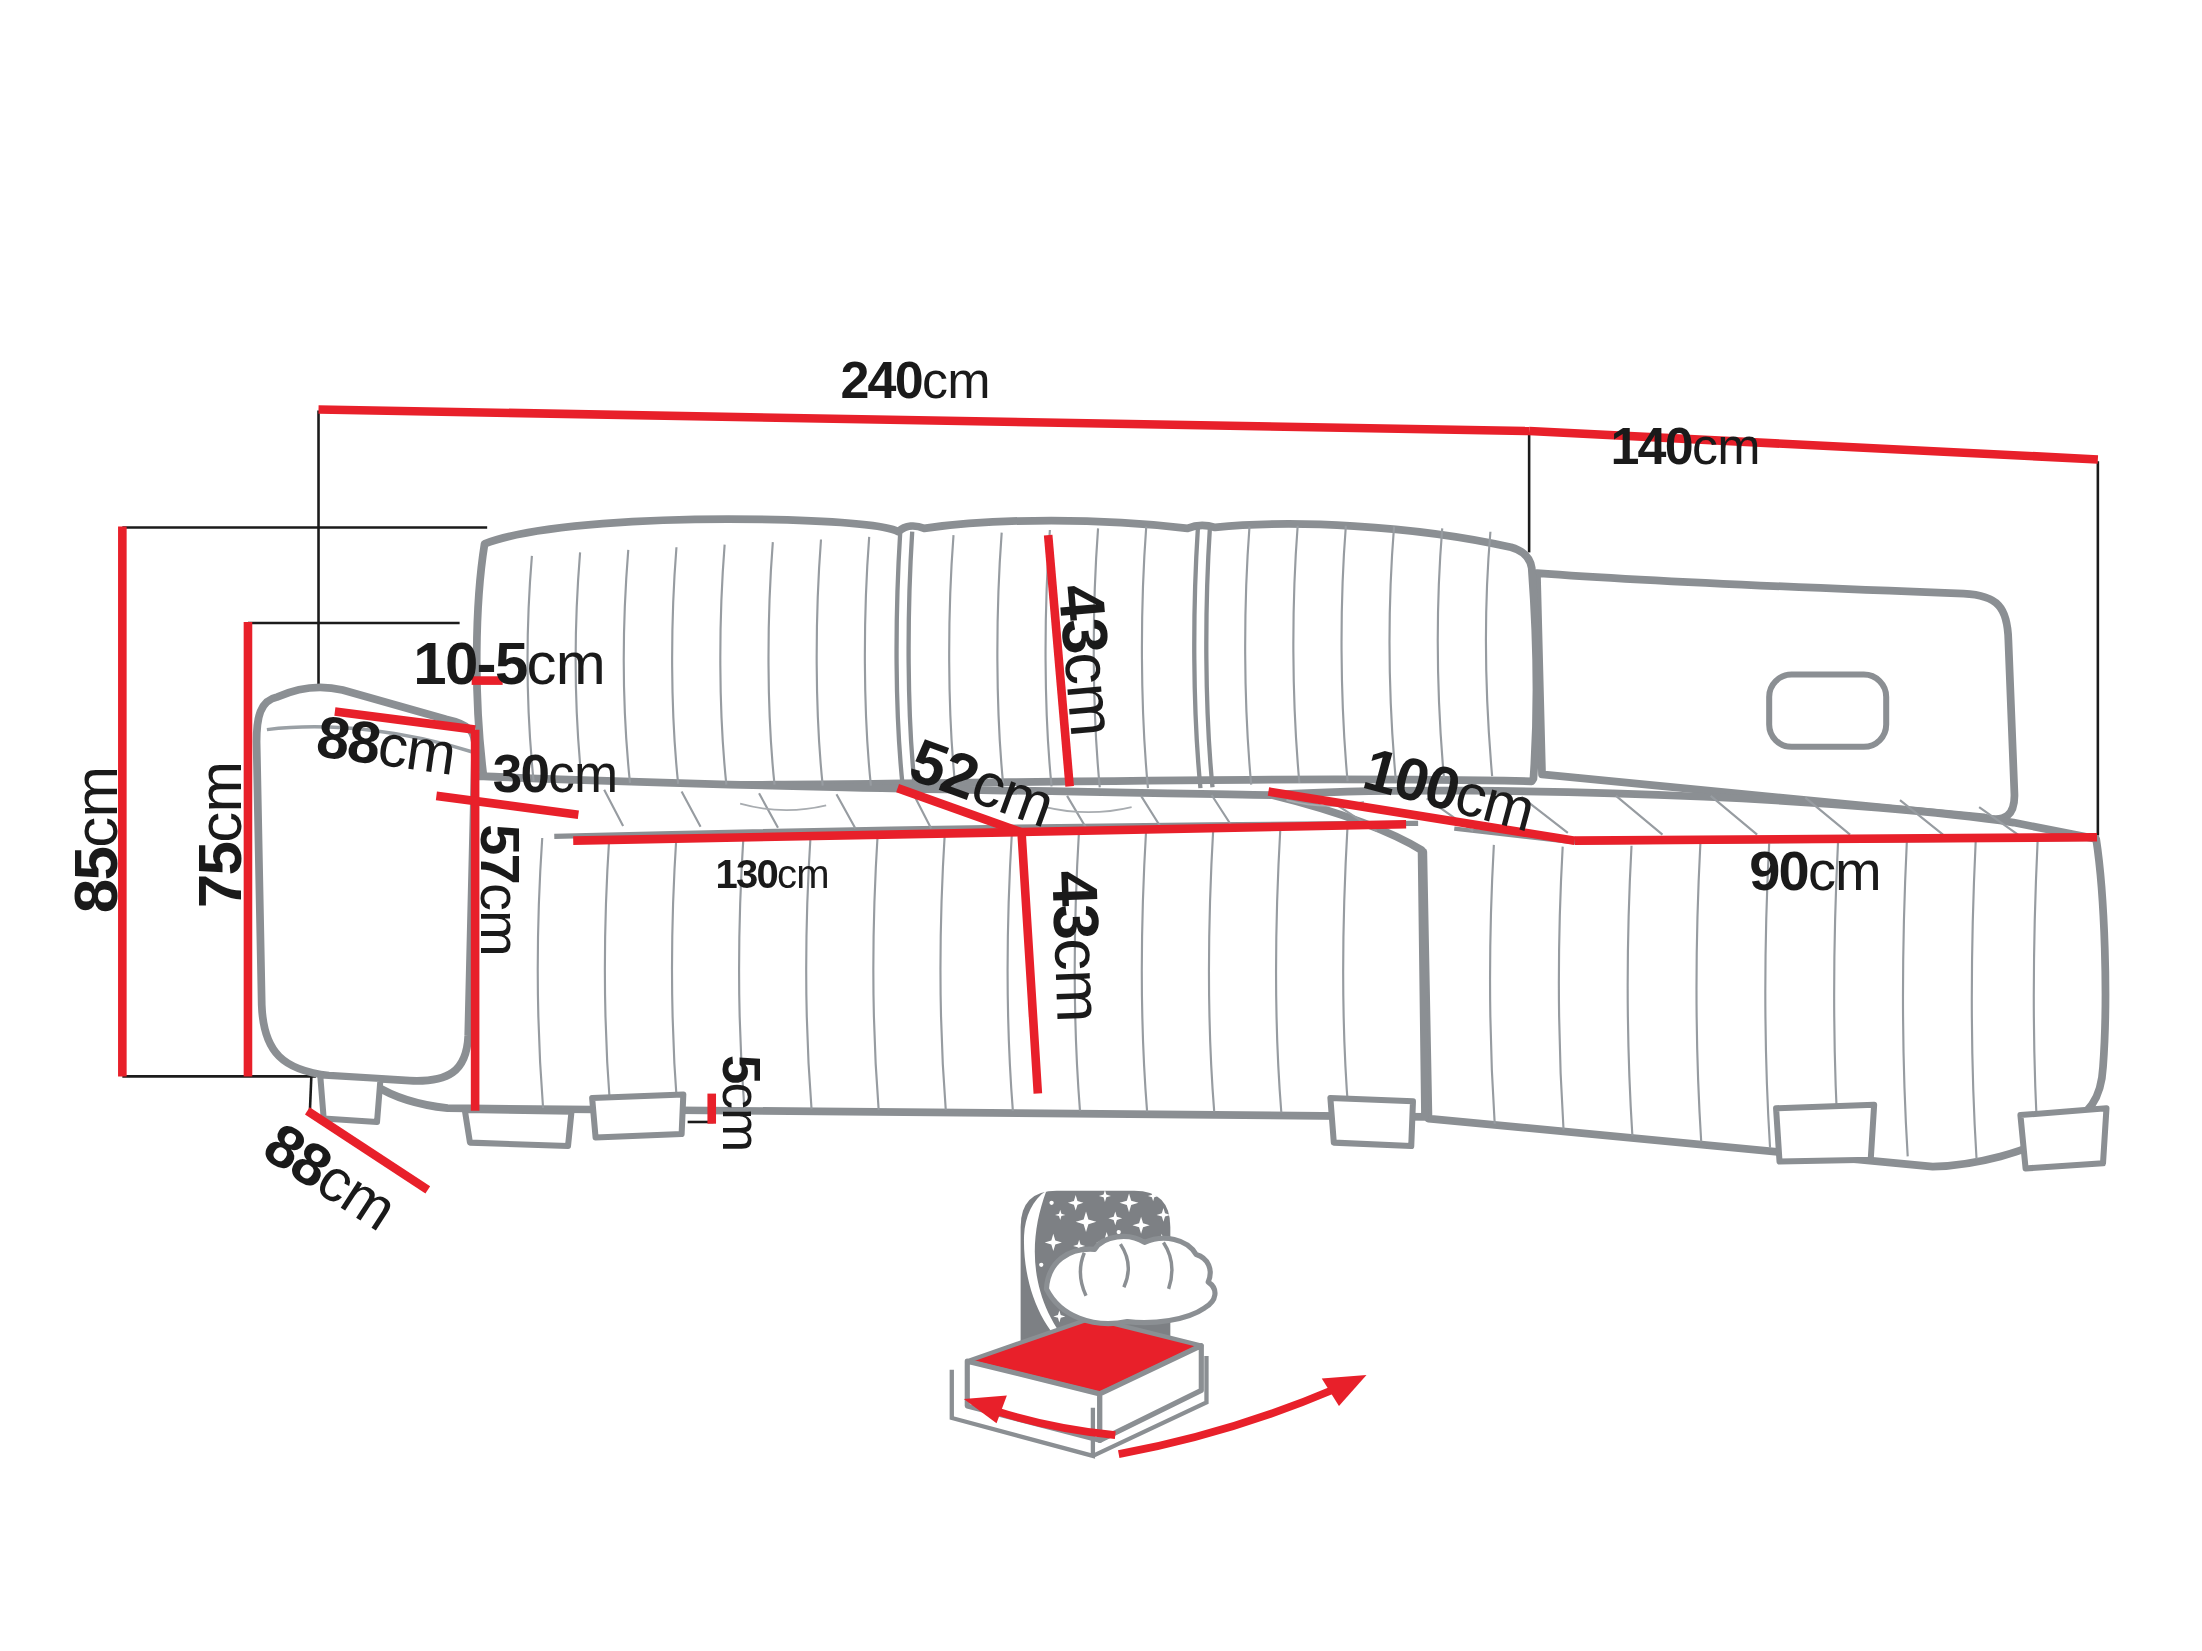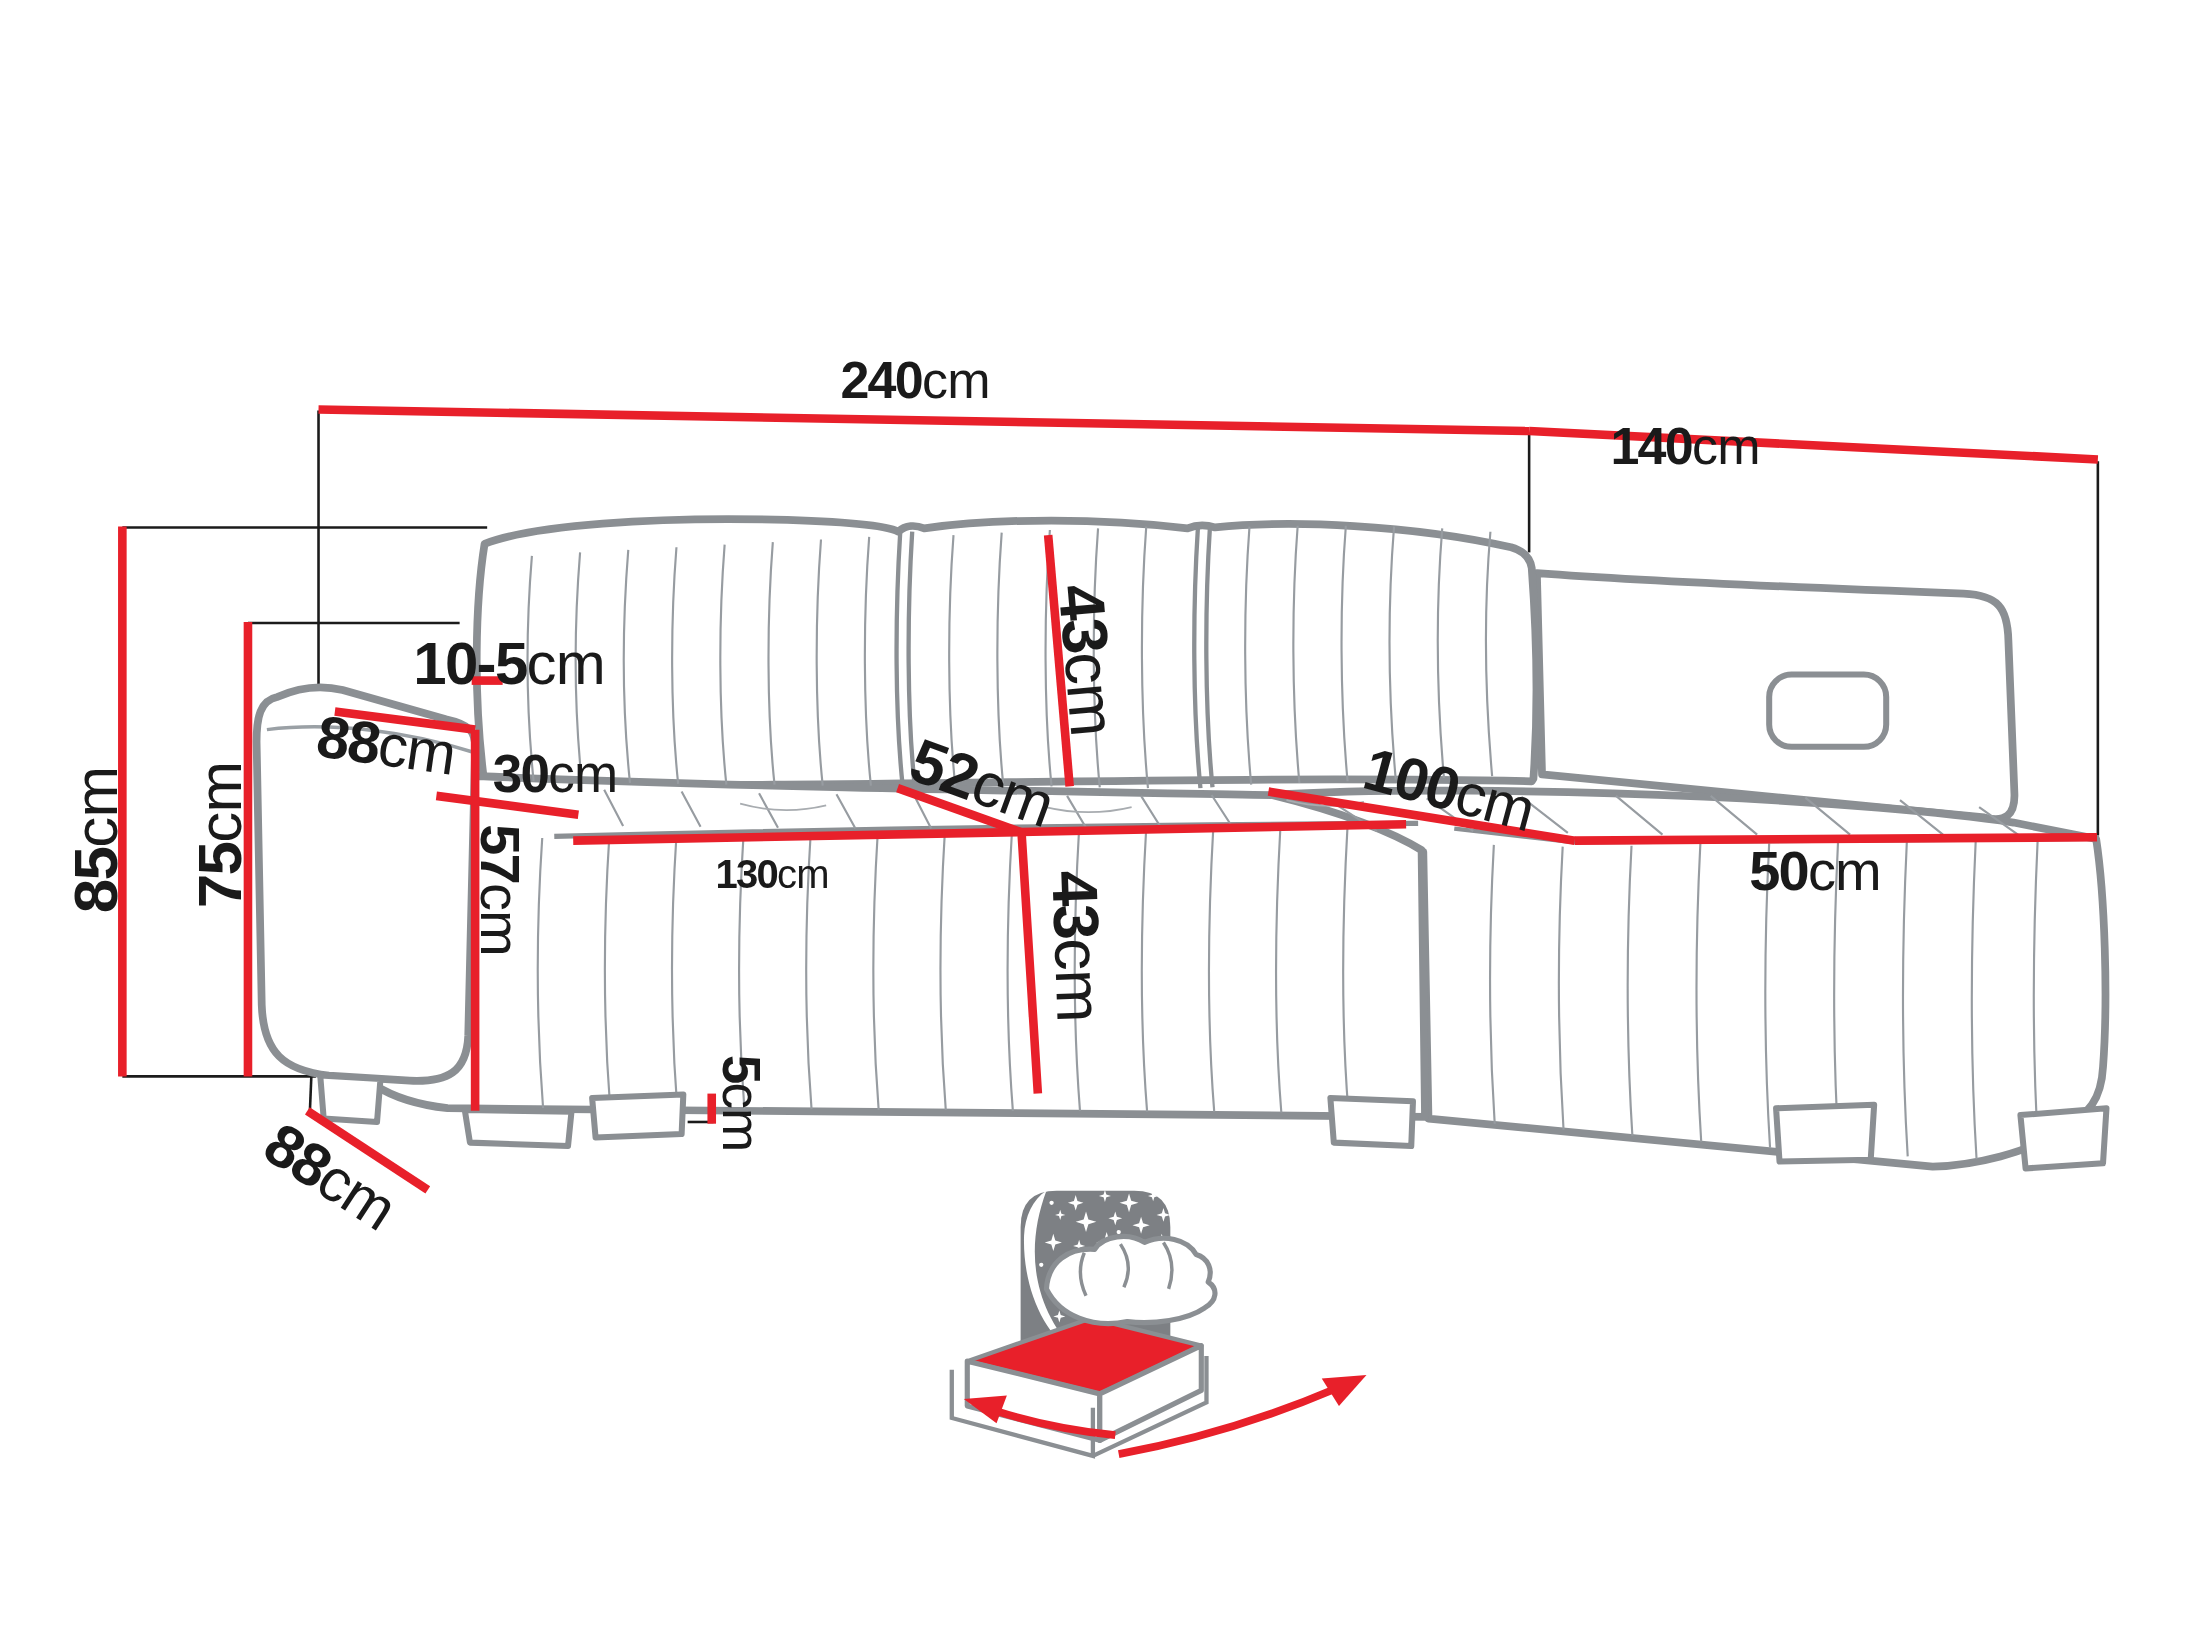--- a/index.html
+++ b/index.html
@@ -276,21 +276,21 @@
   <div class="dim" style="left:772px;top:874px;font-size:40px;">
     <span class="num">130</span><span class="unit">cm</span>
   </div>
   <div class="dim" style="left:1077px;top:946px;font-size:64px;--r:88deg;">
     <span class="num">43</span><span class="unit">cm</span>
   </div>
   <div class="dim" style="left:1449px;top:790px;font-size:60px;--r:15deg;">
     <span class="num">100</span><span class="unit">cm</span>
   </div>
   <div class="dim" style="left:1815px;top:871px;font-size:56px;">
-    <span class="num">50</span><span class="unit">cm</span>
+    <span class="num">90</span><span class="unit">cm</span>
   </div>
   <div class="dim" style="left:741px;top:1103px;font-size:53px;--r:90deg;">
     <span class="num">5</span><span class="unit">cm</span>
   </div>
   <div class="dim" style="left:330px;top:1177px;font-size:60px;--r:33deg;">
     <span class="num">88</span><span class="unit">cm</span>
   </div>
 
 
 </div>

